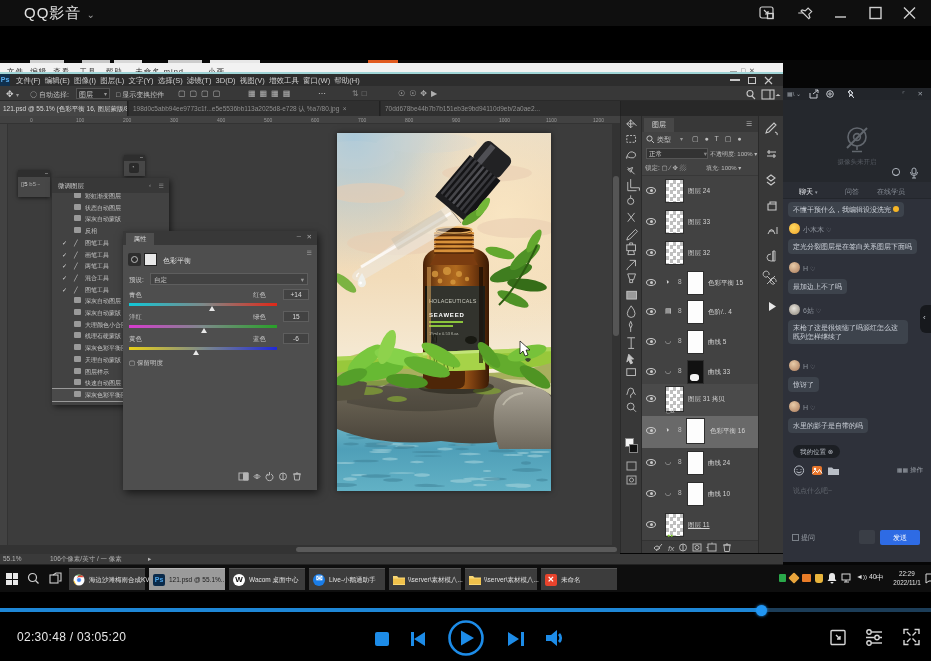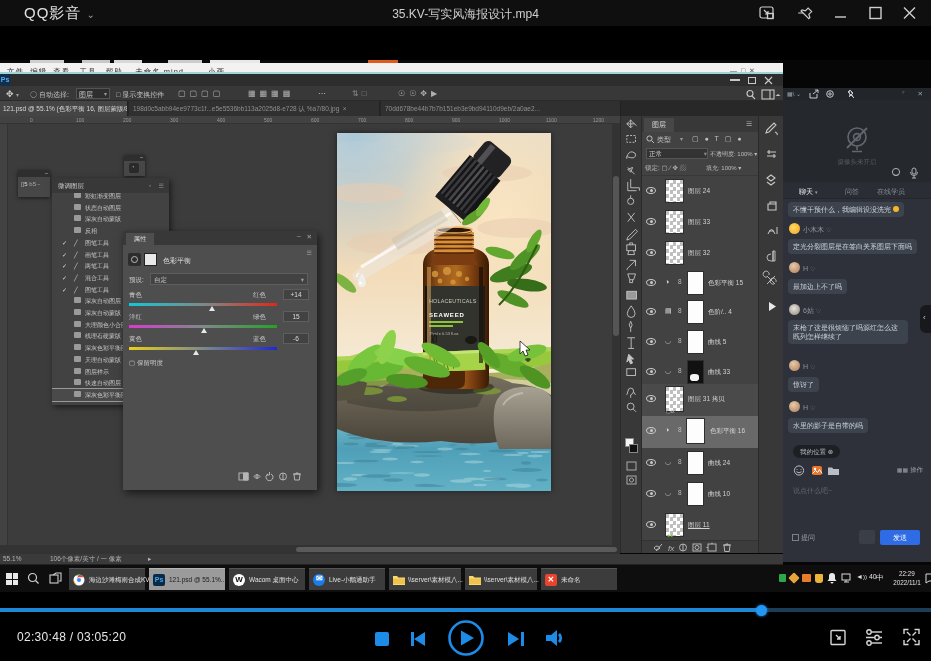--- a/index.html
+++ b/index.html
@@ -37,21 +37,20 @@
 .bub { position:absolute; background:#3d434c; border-radius:4px; color:#cdd2da; font-size:7px; line-height:9px; padding:3px 5px; }
 .avrow { position:absolute; font-size:7px; color:#8f959e; }
 .av { display:inline-block; width:11px; height:11px; border-radius:50%; vertical-align:-2px; margin-right:3px; }
 </style>
 </head>
 <body>
 <div id="stage">
 
   <div id="titlebar">
     <div id="tb-logo">QQ影音 <span style="font-size:10px;color:#9a9a9a;">⌄</span></div>
-    <div id="tb-title">35.KV-写实风海报设计.mp4</div>
     <svg class="abs" style="left:758px;top:4px;" width="170" height="18" viewBox="0 0 170 18" fill="none" stroke="#cfcfcf" stroke-width="1.2">
 
       <rect x="2" y="3" width="13" height="11" rx="2"></rect>
       <path d="M6 6 L10 10 M10 7 v3 h-3"></path>
       <rect x="9.5" y="9.5" width="5.5" height="5" fill="#0f0f0f"></rect>
       <rect x="9.5" y="9.5" width="5.5" height="5"></rect>
 
       <path d="M46 4 l5 0 l0 4 l3 1.5 l0 1.5 l-11 0 l0 -1.5 l3 -1.5 z" transform="rotate(45 48 9)"></path>
       <path d="M42.5 14.5 l3.5 -3.5" transform="rotate(45 48 9)"></path>
 
@@ -75,20 +74,21 @@
         <div class="abs" style="left:368px;top:0;width:30px;height:3px;background:#e05a1e;"></div>
       </div>
       <div class="abs" style="left:0;top:3px;width:783px;height:11px;background:#f2f2f2;">
         <div class="abs" style="left:7px;top:4px;font-size:7.5px;color:#2b2b2b;letter-spacing:1px;">文件&nbsp; 编辑&nbsp; 查看&nbsp;&nbsp; 工具&nbsp;&nbsp; 帮助&nbsp;&nbsp;&nbsp; 未命名.mind &nbsp;&nbsp;—&nbsp; 小画</div>
         <div class="abs" style="left:730px;top:4px;font-size:7px;color:#555;">—&nbsp;&nbsp;□&nbsp;&nbsp;✕</div>
         <div class="abs" style="left:0;top:9px;width:783px;height:2px;background:#9fd4d6;"></div>
       </div>
 
       <div class="abs" style="left:0;top:14px;width:783px;height:12px;background:#2d2d2d;">
         <div class="abs" style="left:0;top:0;width:10px;height:12px;background:#10304e;color:#58aef0;font-size:7px;text-align:center;line-height:12px;font-weight:bold;">Ps</div>
+        <div class="abs" style="left:16px;top:2px;font-size:7.5px;color:#cfcfcf;">文件(F)&nbsp;&nbsp;编辑(E)&nbsp;&nbsp;图像(I)&nbsp;&nbsp;图层(L)&nbsp;&nbsp;文字(Y)&nbsp;&nbsp;选择(S)&nbsp;&nbsp;滤镜(T)&nbsp;&nbsp;3D(D)&nbsp;&nbsp;视图(V)&nbsp;&nbsp;增效工具&nbsp;&nbsp;窗口(W)&nbsp;&nbsp;帮助(H)</div>
         <span class="abs" style="left:730px;top:5px;width:10px;height:1.5px;background:#c8c8c8;"></span>
         <div class="abs" style="left:748px;top:3px;width:8px;height:7px;border:1.2px solid #c8c8c8;"></div>
         <svg class="abs" style="left:764px;top:2px;" width="9" height="9" viewBox="0 0 9 9" stroke="#c8c8c8" stroke-width="1.2">
             <path d="M1 1 l7 7 M8 1 l-7 7"></path>
           </svg>
       </div>
 
       <div class="abs" style="left:0;top:26px;width:783px;height:15px;background:#383838;border-bottom:1px solid #2a2a2a;">
         <div class="abs" style="left:6px;top:3px;font-size:9px;color:#d0d0d0;">✥ <span style="font-size:6px;color:#999;">▾</span></div>
         <div class="abs" style="left:30px;top:4px;font-size:7px;color:#c0c0c0;">〇 自动选择:</div>

